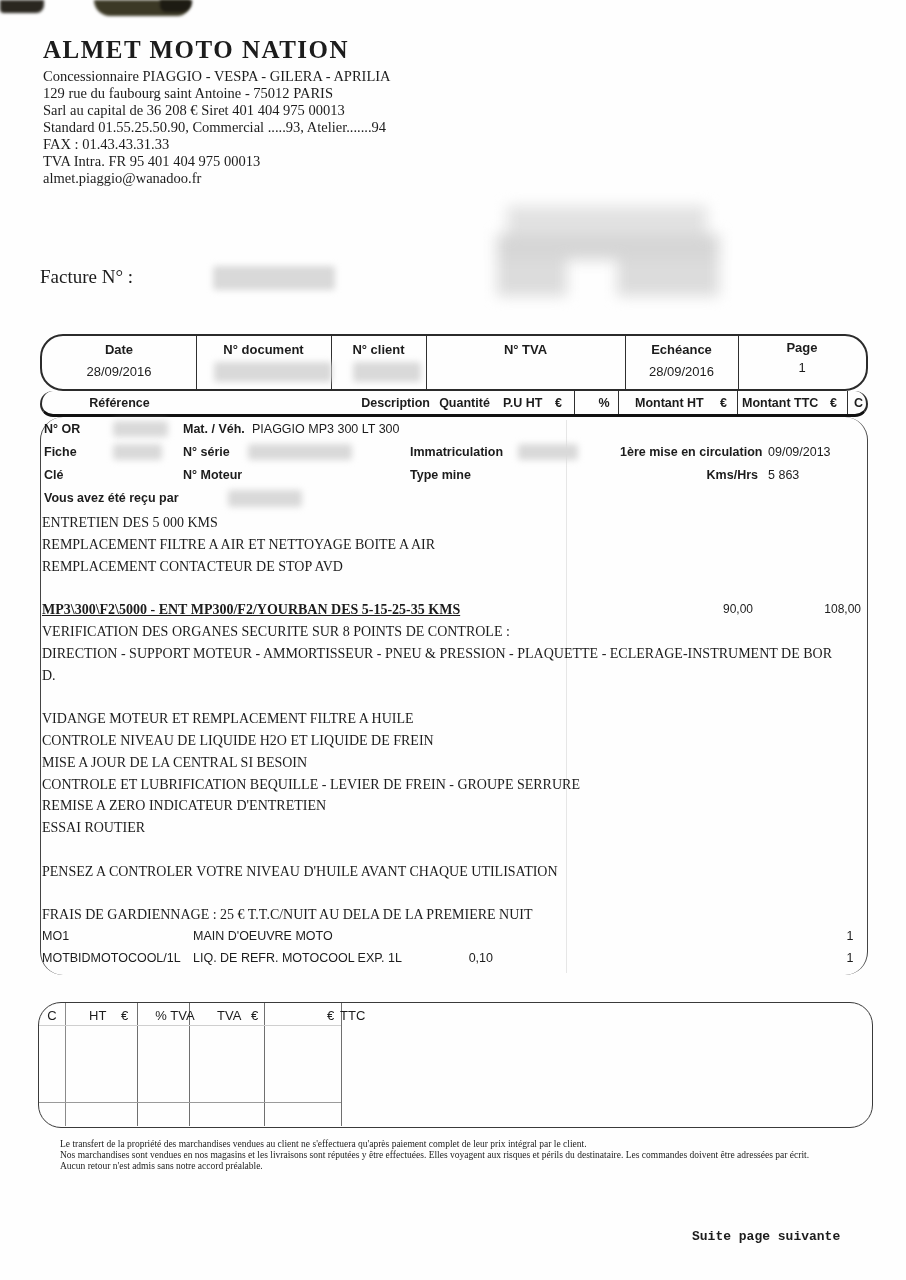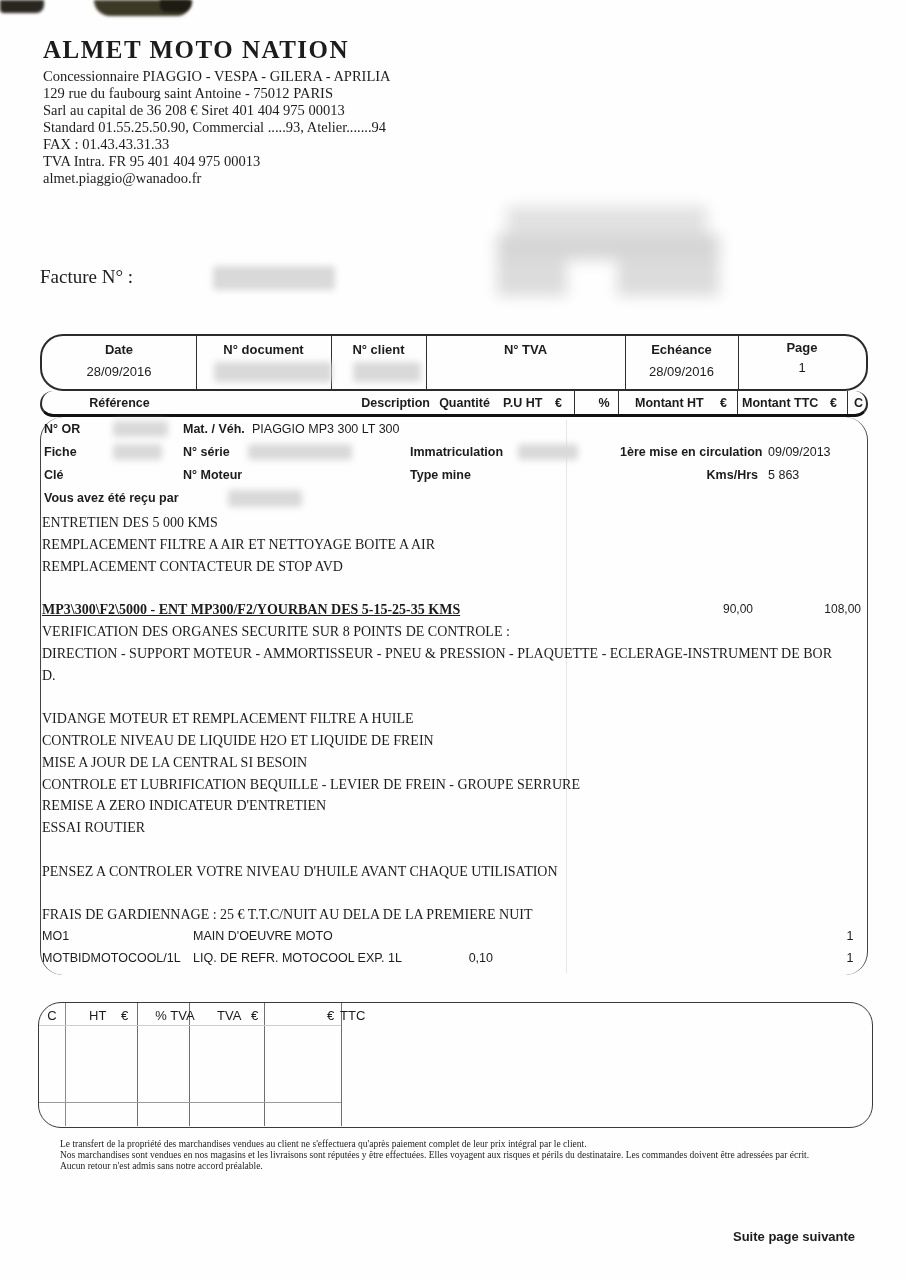--- a/index.html
+++ b/index.html
@@ -192,15 +192,15 @@
     <div class="sum-h" style="left:253px;top:5px;margin-left:48px;">TTC</div>
     <div class="sum-h" style="left:288px;top:5px;">€</div>
   </div>
 
   <div class="legal" style="top:1139px;">
     <div>Le transfert de la propriété des marchandises vendues au client ne s'effectuera qu'après paiement complet de leur prix intégral par le client.</div>
     <div>Nos marchandises sont vendues en nos magasins et les livraisons sont réputées y être effectuées. Elles voyagent aux risques et périls du destinataire. Les commandes doivent être adressées par écrit.</div>
     <div>Aucun retour n'est admis sans notre accord préalable.</div>
   </div>
 
-  <div class="next-page" style="left:733px;top:1229px;">Suite page suivante</div>
+  <div class="next-page" style="left:692px;top:1229px;font-family:Liberation Mono, monospace;">Suite page suivante</div>
 
 </div>
 
 </body></html>

